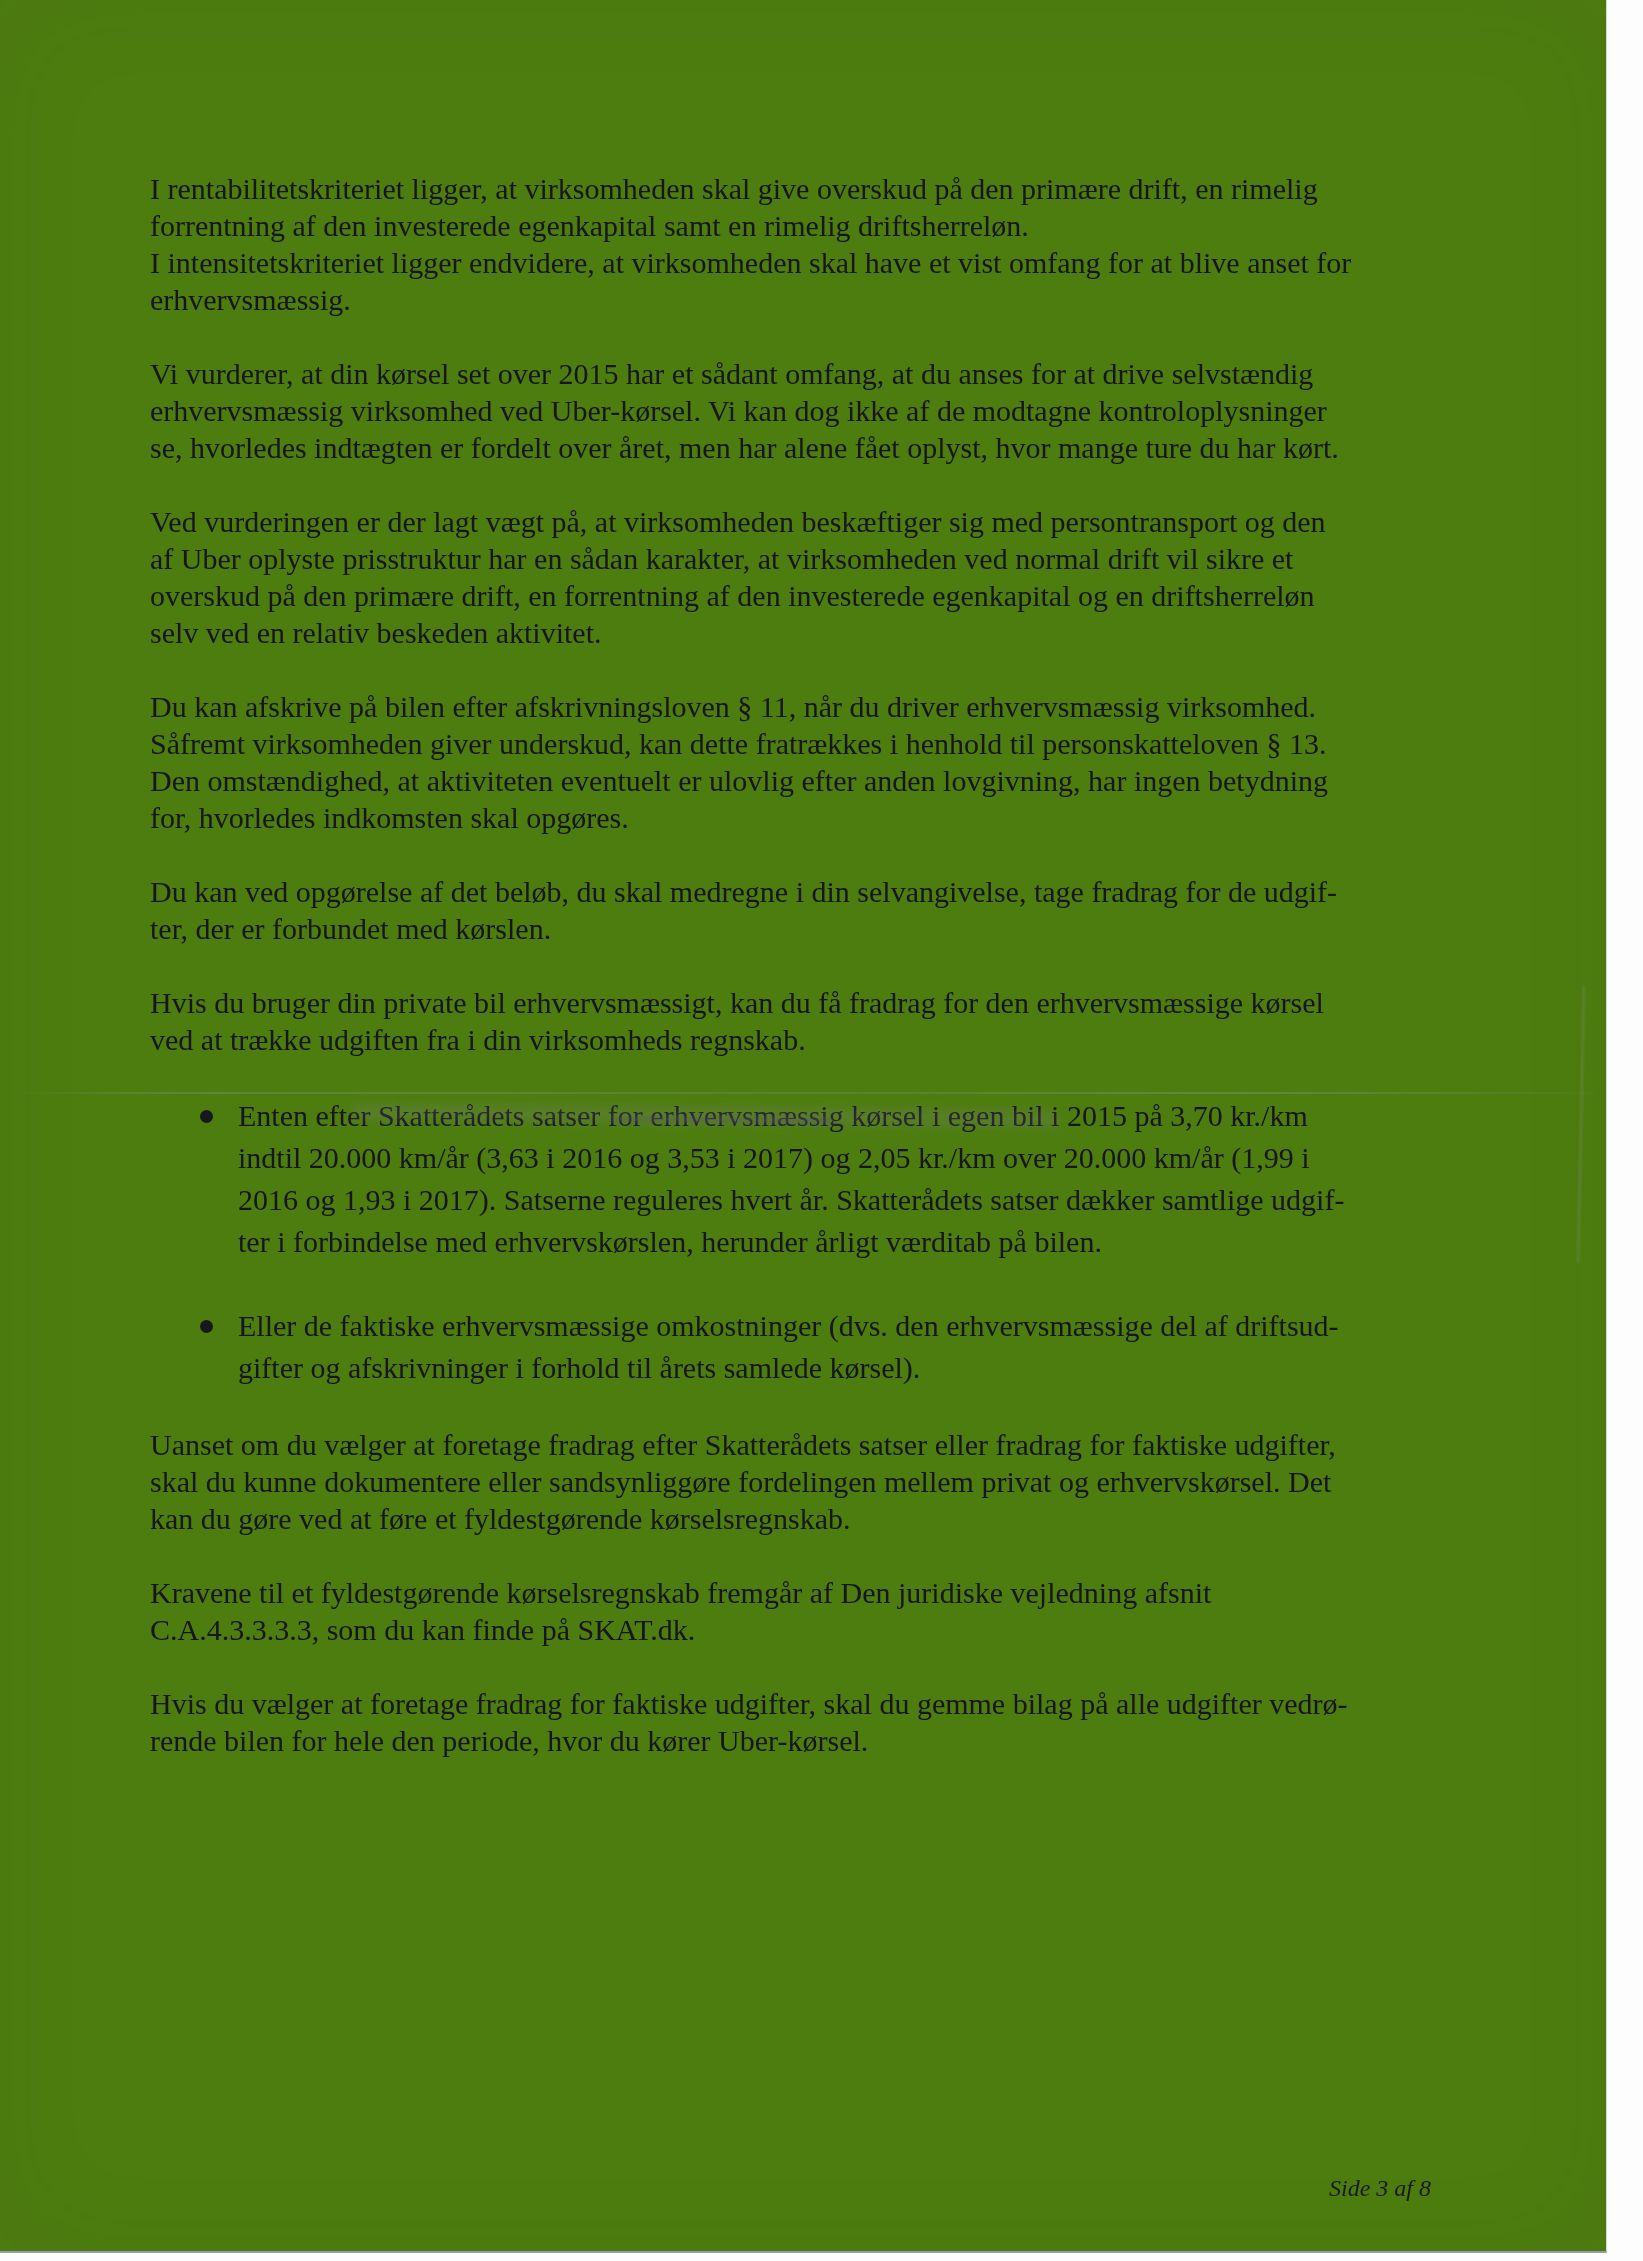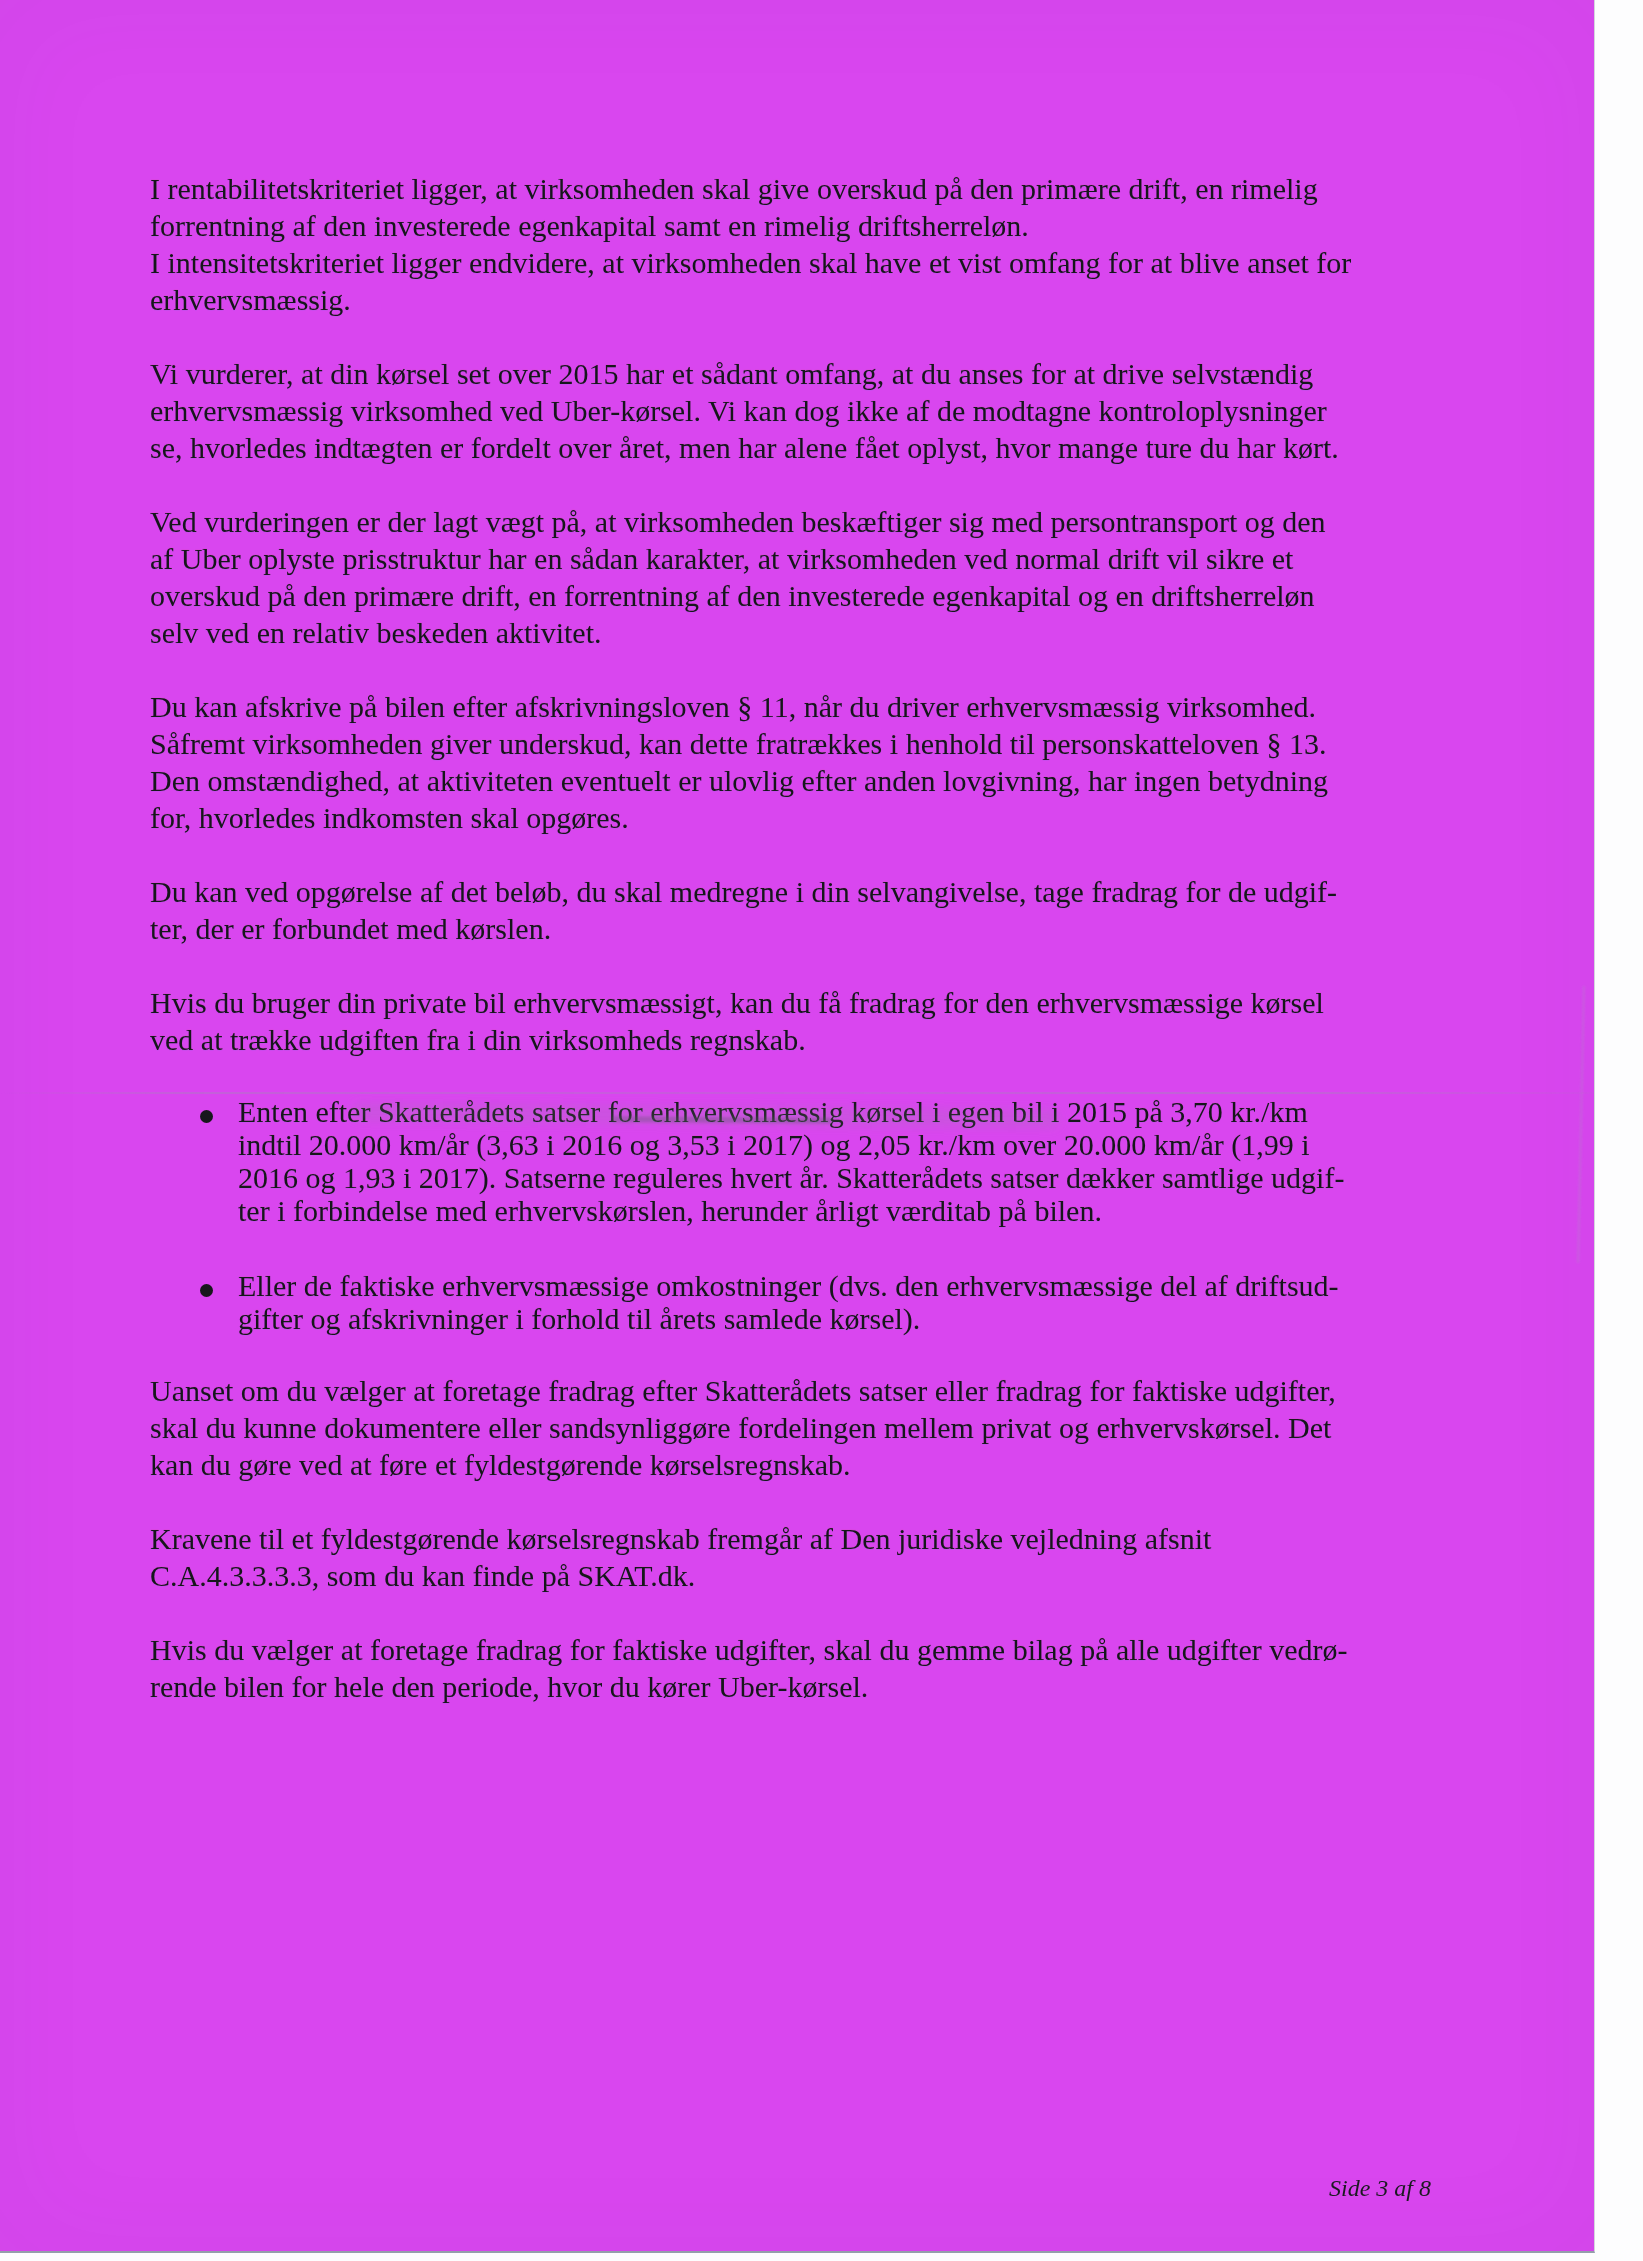--- a/index.html
+++ b/index.html
@@ -44,21 +44,21 @@
   }
   .bullet-list {
     list-style: none;
     margin: 0 0 37px 0;
     padding: 0;
   }
   .bullet-item {
     position: relative;
     margin: 0 0 42px 0;
     padding-left: 88px;
-    line-height: 33px;
+    line-height: 42px;
   }
   .bullet-item:last-child { margin-bottom: 0; }
   .dot {
     position: absolute;
     left: 50px;
     top: 15px;
     width: 13px;
     height: 13px;
     border-radius: 50%;
     background: #17171c;
@@ -121,21 +121,21 @@
     width: 1.9px;
     height: 277px;
     background: rgba(160,165,178,0.25);
     filter: blur(1px);
     transform: rotate(1.2deg);
   }
 </style>
 </head>
 <body>
 
-<div class="paper" style="background: #d946ef;">
+<div class="paper" style="background: #4d7c0f; padding-left: 12px;">
   <main class="doc" id="doc-body" style="color: rgb(22, 22, 27);">
       <p class="para">I rentabilitetskriteriet ligger, at virksomheden skal give overskud på den primære drift, en rimelig
 forrentning af den investerede egenkapital samt en rimelig driftsherreløn.
 I intensitetskriteriet ligger endvidere, at virksomheden skal have et vist omfang for at blive anset for
 erhvervsmæssig.</p>
       <p class="para">Vi vurderer, at din kørsel set over 2015 har et sådant omfang, at du anses for at drive selvstændig
 erhvervsmæssig virksomhed ved Uber-kørsel. Vi kan dog ikke af de modtagne kontroloplysninger
 se, hvorledes indtægten er fordelt over året, men har alene fået oplyst, hvor mange ture du har kørt.</p>
       <p class="para">Ved vurderingen er der lagt vægt på, at virksomheden beskæftiger sig med persontransport og den
 af Uber oplyste prisstruktur har en sådan karakter, at virksomheden ved normal drift vil sikre et

